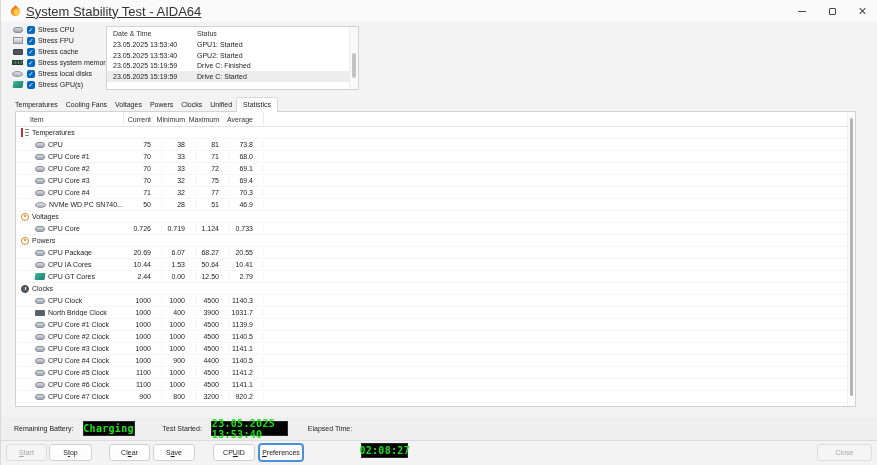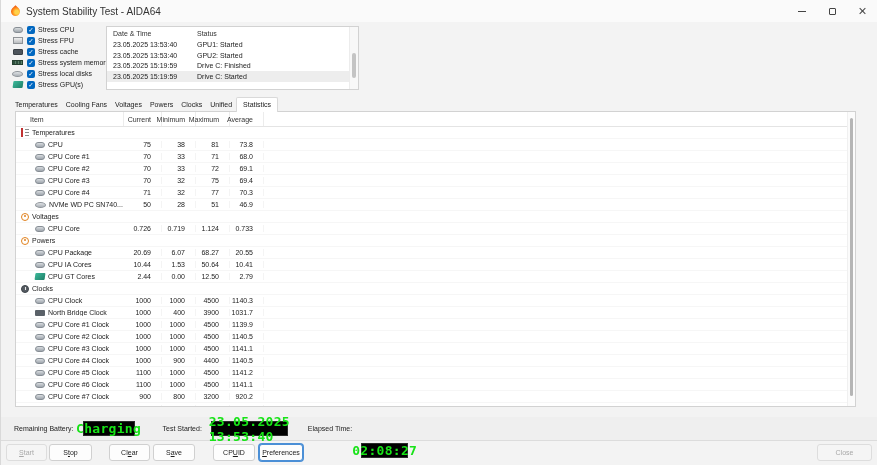--- a/index.html
+++ b/index.html
@@ -8,21 +8,21 @@
     background:#f3f3f3;color:#222;
     font-family:"Liberation Sans","DejaVu Sans",sans-serif;font-size:7px;
     border-left:1px solid #d9d9d9;box-sizing:border-box;
   }
   
   .titlebar{position:absolute;left:0;top:0;right:0;height:22px;background:#fafafa;
     display:flex;align-items:center;padding-left:10px;gap:6px;}
   .edge-sliver{position:absolute;left:0;top:0;width:3px;height:13px;background:#6b1414;}
   .flame-icon{width:9px;height:9px;border-radius:50% 0 50% 50%;transform:rotate(-45deg);
     background:radial-gradient(circle at 55% 65%, #ffd24a 0 25%, #ff8c1a 55%, #e23b0e 100%);}
-  .win-title{font-size:10px;color:#333;}
+  .win-title{font-size:13px;color:#333;text-decoration:underline;}
   .win-controls{position:absolute;right:0;top:0;height:22px;display:flex;}
   .win-btn{width:30px;height:22px;display:flex;align-items:center;justify-content:center;position:relative;}
   .glyph-min{width:8px;height:1px;background:#444;}
   .glyph-max{width:7px;height:7px;border:1px solid #444;border-radius:1px;box-sizing:border-box;}
   .glyph-close{position:relative;width:8px;height:8px;}
   .glyph-close::before,.glyph-close::after{content:"";position:absolute;left:3.5px;top:0;width:1px;height:8px;background:#444;}
   .glyph-close::before{transform:rotate(45deg);} .glyph-close::after{transform:rotate(-45deg);}
 
   
   .stress-list{position:absolute;left:10px;top:24px;}
@@ -81,21 +81,21 @@
   .trow.group .c-item{padding-left:5px;}
   .c-num{text-align:right;padding-right:10px;border-right:1px solid #f4f4f4;color:#1c1c1c;}
   .stats-scroll{position:absolute;right:0;top:0;bottom:0;width:7px;background:#fbfbfb;border-left:1px solid #f0f0f0;}
   .stats-thumb{position:absolute;left:2px;width:3px;top:6px;bottom:10px;background:#b5b5b5;border-radius:2px;}
 
   
   .status-strip{position:absolute;left:0;right:0;top:417px;height:24px;background:#efefef;
     border-bottom:1px solid #dcdcdc;display:flex;align-items:center;padding-left:13px;box-sizing:border-box;}
   .status-label{color:#1c1c1c;white-space:nowrap;}
   .led{height:15px;display:flex;align-items:center;justify-content:center;
-    font-family:"DejaVu Sans Mono",monospace;font-weight:bold;font-size:13px;letter-spacing:0.3px;
+    font-family:"DejaVu Sans Mono",monospace;font-weight:bold;font-size:10px;letter-spacing:0.3px;
     border:1px solid #2a2a2a;box-sizing:border-box;}
   .led-battery{width:52px;margin-left:9px;}
   .led-started{width:77px;margin-left:9px;}
   .led-elapsed{width:47px;margin-left:9px;}
   .gap1{margin-left:28px;} .gap2{margin-left:20px;}
 
   
   .btn{position:absolute;top:444px;height:17px;background:#fdfdfd;border:1px solid #d0d0d0;border-radius:3px;
     font-family:inherit;font-size:7px;color:#1c1c1c;display:flex;align-items:center;justify-content:center;
     padding:0;box-sizing:border-box;}

